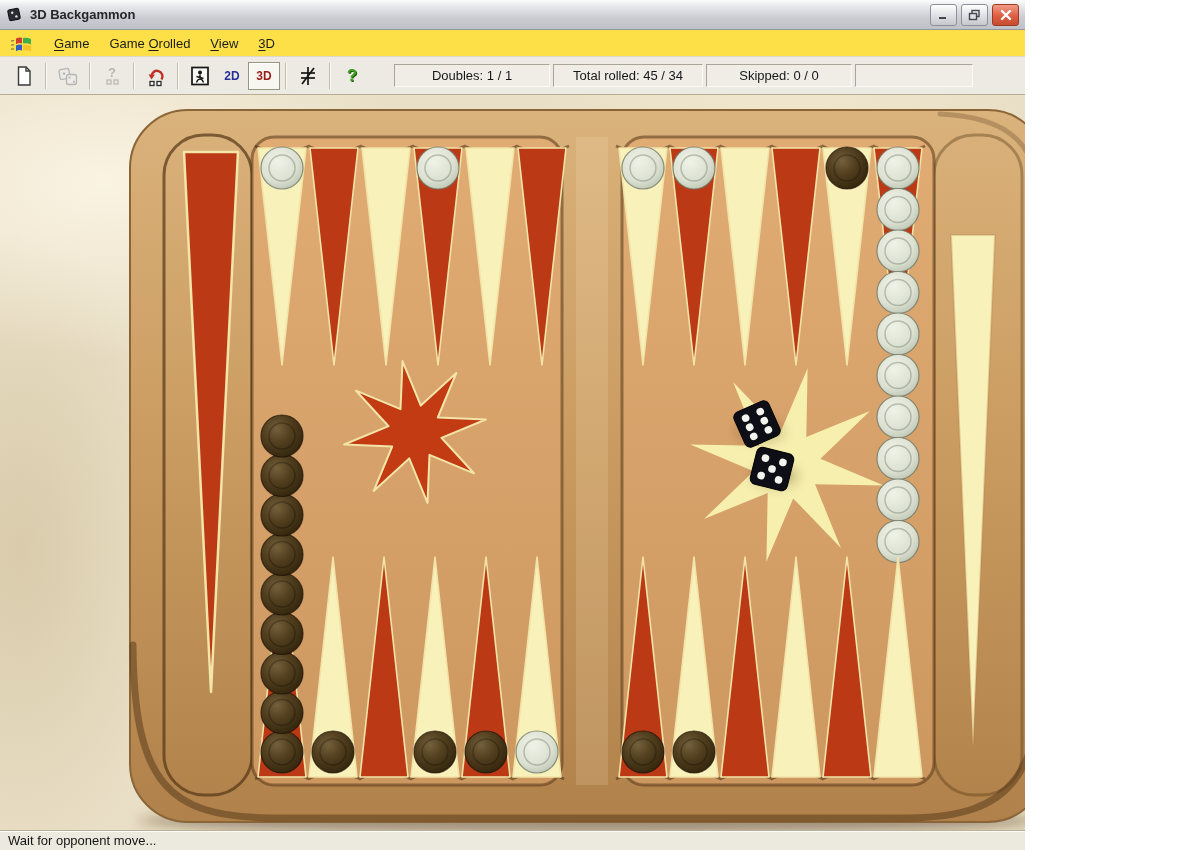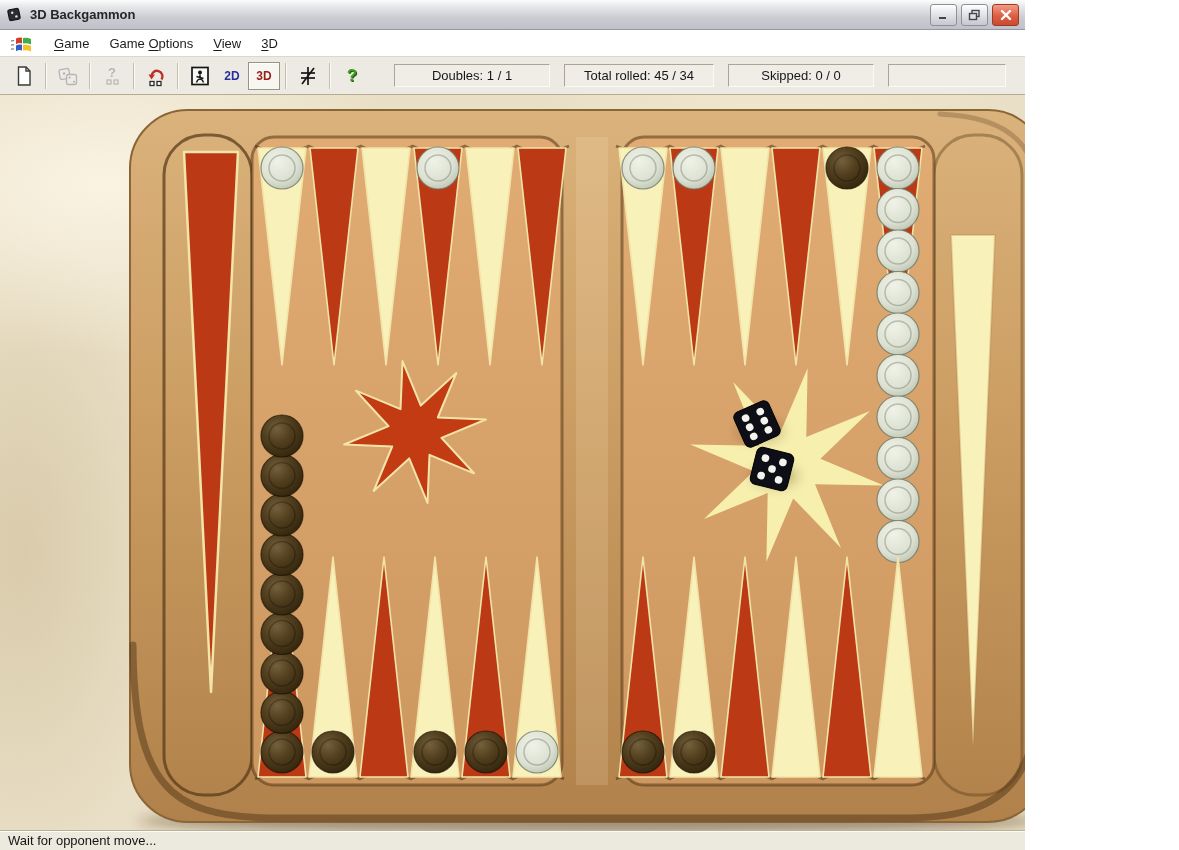--- a/index.html
+++ b/index.html
@@ -21,42 +21,42 @@
     display:flex; align-items:center; justify-content:center; cursor:default;
   }
   .wbtn.close{
     background:linear-gradient(180deg,#f29c88,#dd5e42 55%,#c74b30);
     border-color:#9e3a24;
   }
 
   
   .menubar{
     height:27px; flex:0 0 27px; display:flex; align-items:center;
-    background:#ffffff; border-bottom:1px solid #dcd7c9; padding-left:10px;
+    background:#fde047; border-bottom:1px solid #dcd7c9; padding-left:10px;
   }
   .win-flag{ margin-right:10px; display:flex; align-items:center; }
   .menu-item{ font-size:13px; color:#1c1c1c; padding:4px 10px; white-space:pre; }
   .menu-item u{ text-underline-offset:2px; }
 
   
   .toolbar{
     height:38px; flex:0 0 38px; display:flex; align-items:center;
     background:#eceae2; border-bottom:1px solid #b6ac92; padding-left:8px;
   }
   .tb-btn{
     width:32px; height:28px; display:flex; align-items:center; justify-content:center;
     border:1px solid transparent; background:transparent; cursor:default;
   }
   .tb-btn.disabled{ opacity:.55; filter:grayscale(1); }
   .tb-btn.active{ border:1px solid #99947f; background:#f8f6f0; box-shadow:inset 1px 1px 0 #ffffff; }
   .tb-text{ font-size:12px; font-weight:bold; letter-spacing:0; }
   .t2d{ color:#26309b; } .t3d{ color:#97201b; }
   .help-q{ font-size:17px; font-weight:bold; color:#3f9e1e; text-shadow:1px 1px 0 #1d5c0e; }
   .tb-sep{ width:0; height:26px; border-left:1px solid #c3bdac; border-right:1px solid #fbfaf5; margin:0 5px; }
-  .tb-panels{ display:flex; gap:14px; margin-left:26px; }
+  .tb-panels{ display:flex; gap:3px; margin-left:26px; }
   .tb-panel{
     height:23px; line-height:21px; text-align:center; font-size:13px; color:#17171a;
     background:#efede6; border:1px solid #aaa598; border-bottom-color:#fbfaf6; border-right-color:#fbfaf6;
   }
   .p0{width:156px}.p1{width:150px}.p2{width:146px}.p3{width:118px}
 
   
   .game-area{
     position:relative; height:735px; flex:0 0 735px; overflow:hidden;
     background:
@@ -118,21 +118,21 @@
             <line x1="1" y1="12" x2="4" y2="11.8"></line>
             <line x1="1" y1="16" x2="4" y2="16"></line>
           </g>
         <path d="M6 5.6 Q9 3.8 12 4.8 L12 10.4 Q9 9.4 6 11.2 Z" fill="#d23e2a"></path>
         <path d="M13 5 Q17 4 21 6 L21 11.6 Q17 9.6 13 10.6 Z" fill="#3fae49"></path>
         <path d="M6 12.6 Q9 10.8 12 11.8 L12 17.4 Q9 16.4 6 18.2 Z" fill="#2f5fc4"></path>
         <path d="M13 12 Q17 11 21 13 L21 18.6 Q17 16.6 13 17.6 Z" fill="#f5c327"></path>
       </svg>
     </span>
     <span class="menu-item"><span></span><u>G</u><span>ame</span></span>
-    <span class="menu-item"><span>Game </span><u>O</u><span>ptions</span></span>
+    <span class="menu-item"><span>Game </span><u>O</u><span>rolled</span></span>
     <span class="menu-item"><span></span><u>V</u><span>iew</span></span>
     <span class="menu-item"><span></span><u>3</u><span>D</span></span>
   </div>
 
   <div class="toolbar">
     <span class="tb-btn">
       <svg width="24" height="24" viewBox="0 0 24 24">
         <path d="M6.5 3 h7.5 l4 4 v14 h-11.5 z" fill="#ffffff" stroke="#3a3a3a" stroke-width="1.4"></path>
         <path d="M14 3 v4 h4" fill="none" stroke="#3a3a3a" stroke-width="1.4"></path>
       </svg>

